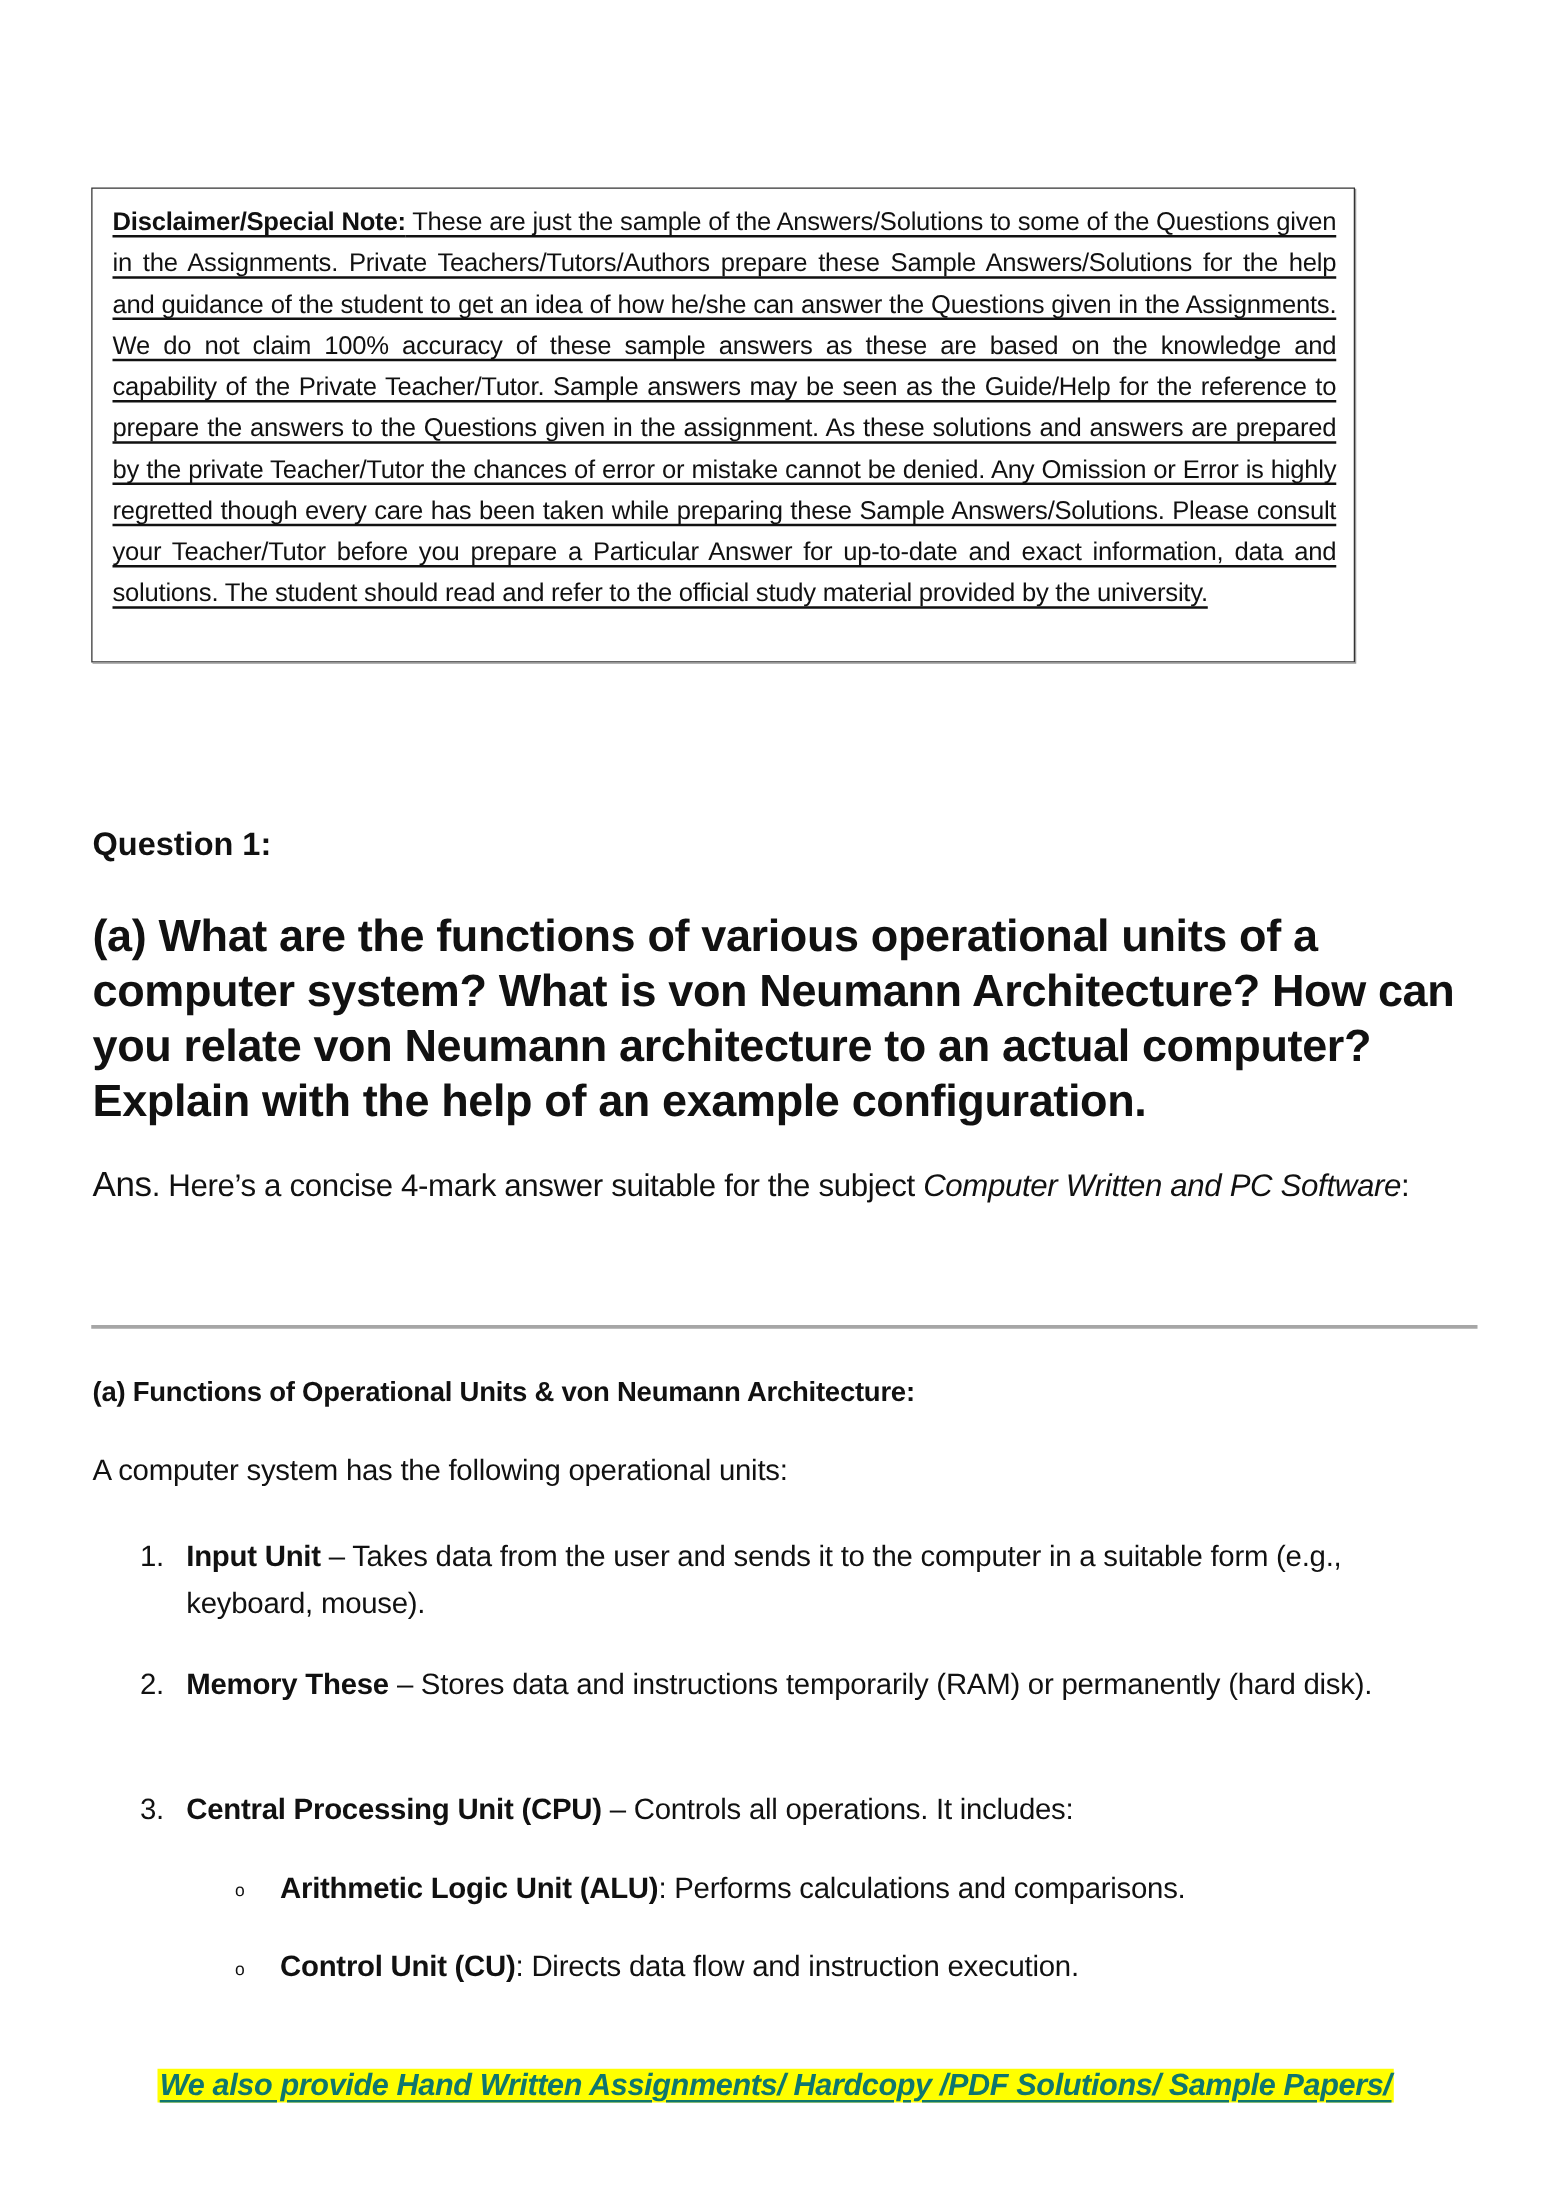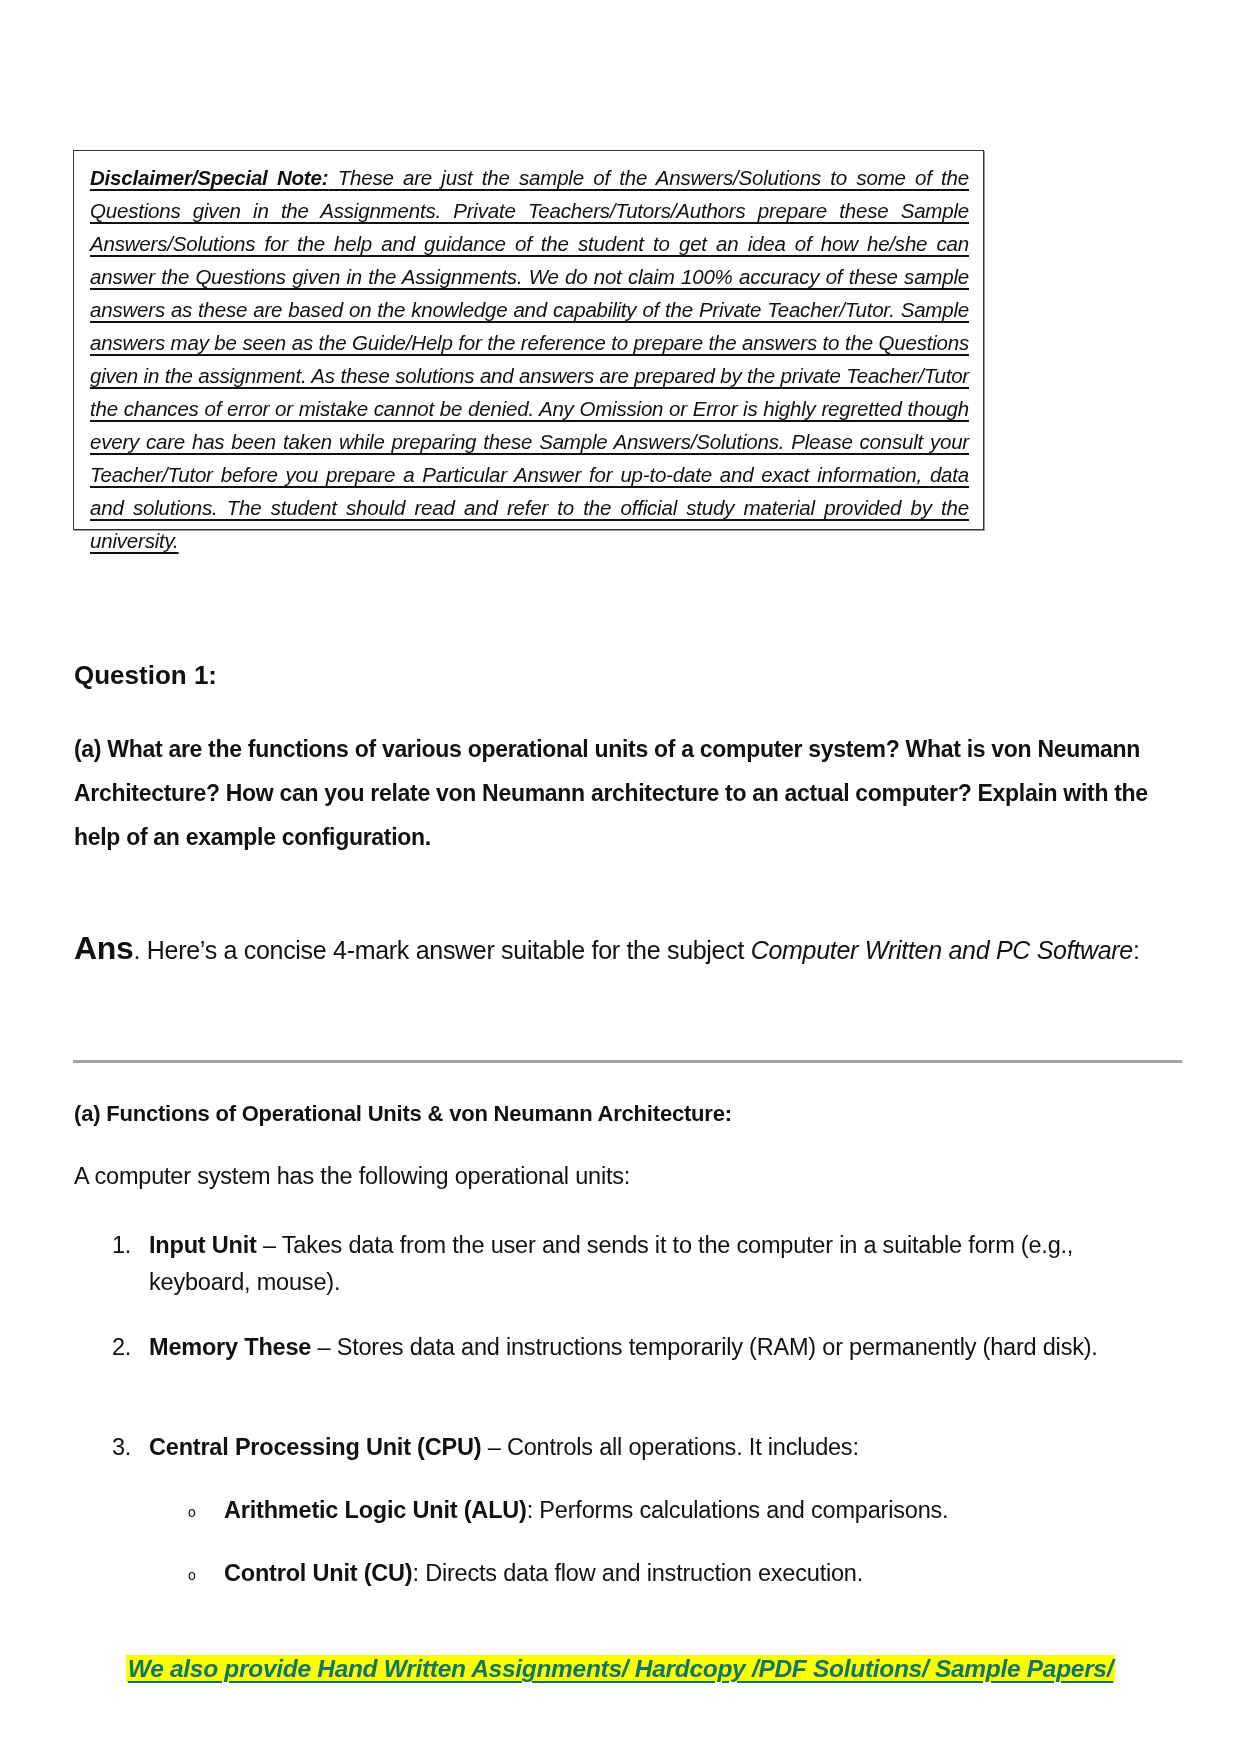--- a/index.html
+++ b/index.html
@@ -2,42 +2,41 @@
 <html><head>
   <meta charset="utf-8">
   <style>
     html, body { margin: 0; padding: 0; background: #ffffff; }
     body {
       width: 1241px; height: 1755px; position: relative; overflow: hidden;
       font-family: "Liberation Sans", "DejaVu Sans", sans-serif; color: #111;
     }
     .abs { position: absolute; }
     .disclaimer-box {
-      left: 73px; top: 150px; width: 911px; height: 380px;
+      left: 73px; top: 150px; width: 1011px; height: 380px;
       box-sizing: border-box; border: 1.5px solid #333;
       box-shadow: 1px 1px 0 #999;
-      font-style: italic;
     }
     .disclaimer-text {
       position: absolute; left: 16px; right: 14px; top: 10px;
       font-size: 20.5px; line-height: 33px; text-align: justify;
       text-align-last: left; text-decoration: underline; text-underline-offset: 4px;
       text-decoration-thickness: 1.5px; letter-spacing: -0.2px;
     }
     .disclaimer-text b { font-weight: bold; }
     .q-label { left: 74px; top: 660px; font-size: 26px; font-weight: bold; }
     .q-text {
-      left: 74px; top: 727px; width: 1110px; font-size: 23px; font-weight: bold;
+      left: 74px; top: 727px; width: 1110px; font-size: 36px; font-weight: bold;
       line-height: 44px; letter-spacing: -0.3px;
     }
     .ans {
       left: 74px; top: 928px; width: 1080px; font-size: 25px; line-height: 40px;
       letter-spacing: -0.3px;
     }
-    .ans .ans-label { font-weight: bold; font-size: 32px; text-align: right; }
+    .ans .ans-label { font-weight: normal; font-size: 28px; text-align: right; }
     .rule { left: 73px; top: 1060px; width: 1109px; height: 3px; background: #a6a6a6; }
     .sec-heading { left: 74px; top: 1101px; font-size: 22px; font-weight: bold; letter-spacing: -0.2px; }
     .intro { left: 74px; top: 1163px; font-size: 23.5px; letter-spacing: -0.2px; }
     .list-item { left: 112px; width: 1050px; font-size: 23.5px; line-height: 37px; letter-spacing: -0.2px; }
     .list-item .num { position: absolute; left: 0; top: 0; }
     .list-item .body { display: block; margin-left: 37px; }
     .list-item b { font-weight: bold; }
     .sub-item { left: 188px; width: 960px; font-size: 23.5px; line-height: 37px; letter-spacing: -0.2px; }
     .sub-item .bullet { position: absolute; left: 0; top: 2px; font-size: 14px; }
     .sub-item .body { display: block; margin-left: 36px; }

